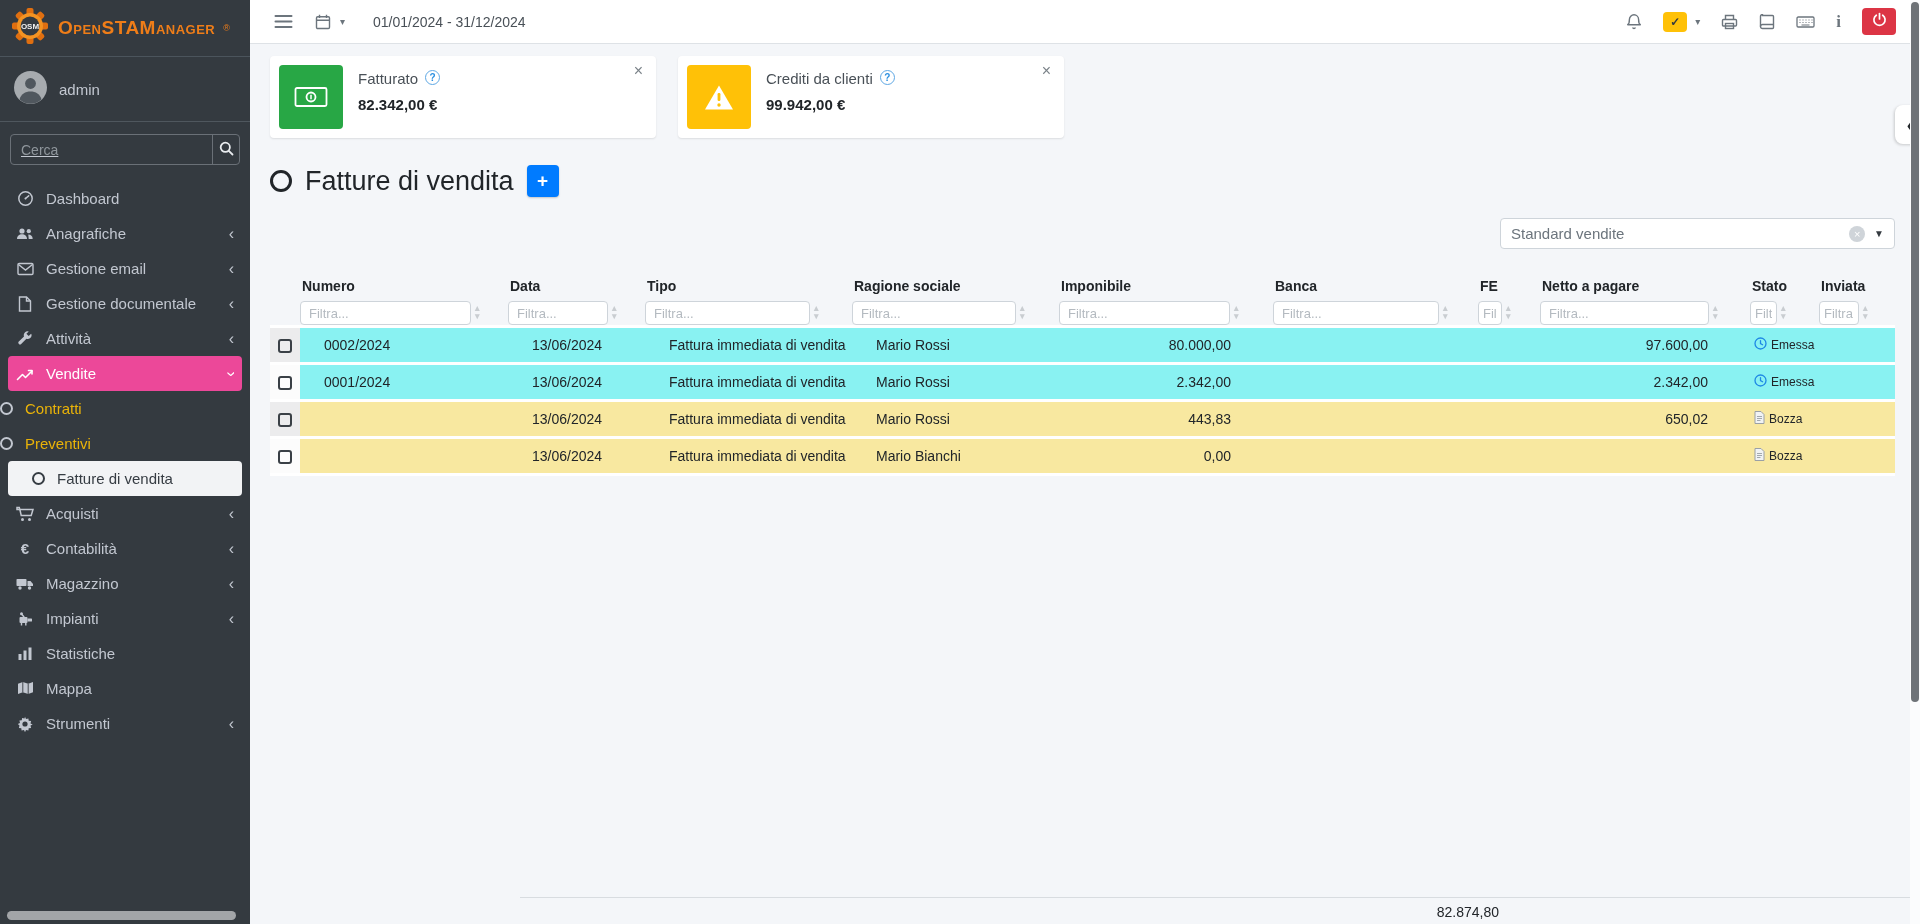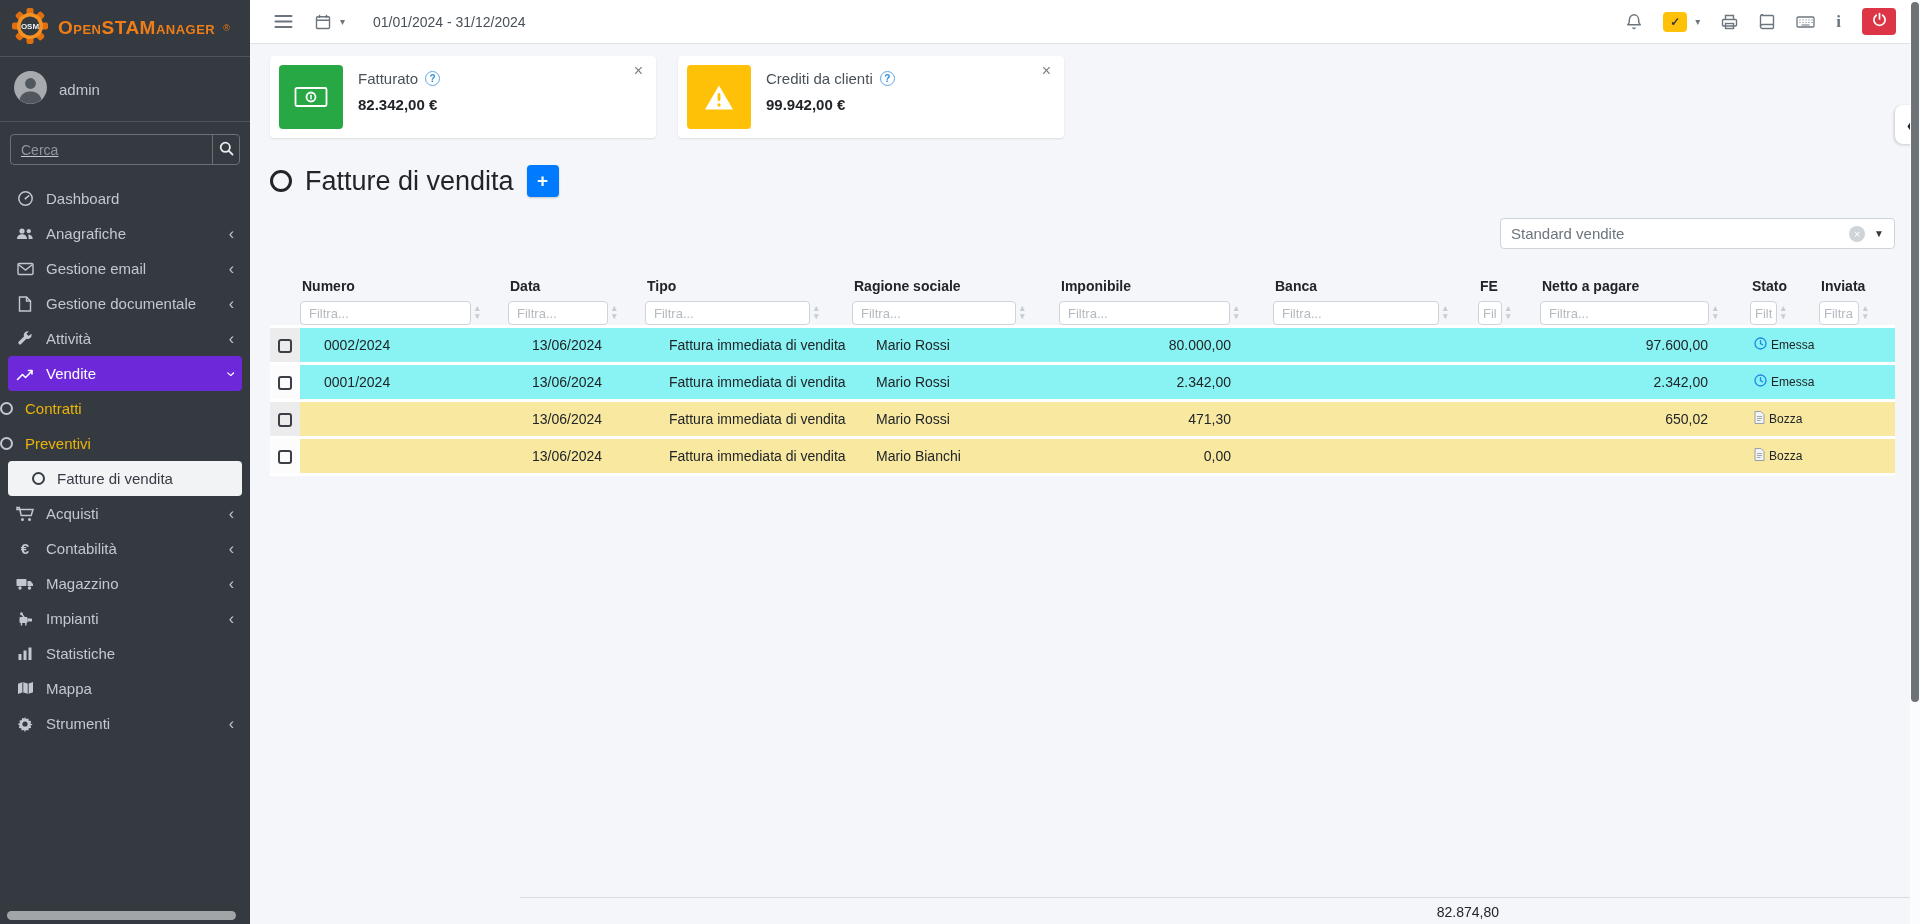--- a/index.html
+++ b/index.html
@@ -24,21 +24,21 @@
   .search-box input::placeholder { color:#8f969c; }
   .search-btn { width:44px; border:none; border-left:1px solid #6a7077;
     background:transparent; display:flex; align-items:center; justify-content:center; cursor:pointer; }
   .nav { padding-top:6px; }
   .nav-item { position:relative; display:flex; align-items:center; height:35px;
     padding:0 14px; font-size:15px; color:#c2c7d0; cursor:pointer; }
   .nav-icon { width:22px; margin-right:10px; display:flex; justify-content:center; align-items:center; }
   .euro-glyph { font-size:15px; font-weight:bold; color:#c2c7d0; }
   .chev { position:absolute; right:16px; font-size:16px; color:#c2c7d0; line-height:1; }
   .chev.down { transform:rotate(-90deg); }
-  .nav-item.expanded { background:#6d28d9; border-radius:4px; margin:0 8px;
+  .nav-item.expanded { background:#ec4899; border-radius:4px; margin:0 8px;
     padding:0 6px; color:#fff; }
   .nav-item.expanded .chev { right:10px; color:#fff; }
   .sub-item { display:flex; align-items:center; height:35px; 
     font-size:15px; color:#eab308; cursor:pointer; }
   .circle-o { width:13px; height:13px; border:2px solid #c2c7d0; border-radius:50%;
     margin-right:12px; flex:0 0 auto; }
   .sub-item.active { background:#f2f3f5; color:#363c43; border-radius:4px;
     margin:0 8px; padding-left:24px; }
   .sub-item.active .circle-o { border-color:#363c43; }
   .h-scrollbar { position:absolute; left:7px; bottom:4px; width:229px; height:9px;
@@ -65,21 +65,21 @@
 
   
   .cards { display:flex; gap:22px; }
   .card { width:386px; height:82px; background:#fff; border-radius:4px;
     box-shadow:0 1px 2px rgba(0,0,0,.10); display:flex; padding:9px; position:relative; }
   .card-icon { width:64px; height:64px; border-radius:4px; display:flex;
     align-items:center; justify-content:center; flex:0 0 auto; }
   .card-icon.green { background:#28a745; }
   .card-icon.yellow { background:#ffc107; }
   .card-body { margin-left:15px; padding-top:5px; }
-  .card-title { font-size:15px; color:#495057; display:flex; align-items:center; gap:7px; }
+  .card-title { font-size:15px; color:#495057; display:flex; align-items:flex-start; gap:7px; }
   .help-badge { width:15px; height:15px; border:1px solid #5fa8e4; border-radius:50%;
     color:#2b8fe0; font-size:10px; font-weight:bold; display:flex; align-items:center;
     justify-content:center; cursor:pointer; }
   .card-value { margin-top:9px; font-size:15px; font-weight:bold; color:#212529; }
   .card-close { position:absolute; top:7px; right:13px; font-size:16px;
     color:#7a8288; cursor:pointer; line-height:1; }
 
   .collapse-tab { position:absolute; top:61px; right:-15px; width:30px; height:39px;
     background:#fff; border-radius:8px 0 0 8px; box-shadow:-1px 1px 3px rgba(0,0,0,.18);
     display:flex; align-items:center; justify-content:center; font-size:19px;
@@ -633,21 +633,21 @@
               </span>
             </td>
           <td></td>
         </tr>
         <tr class="row-yellow">
           <td class="cb-cell"><span class="checkbox"></span></td>
           <td></td>
           <td>13/06/2024</td>
           <td>Fattura immediata di vendita</td>
           <td>Mario Rossi</td>
-          <td class="num">471,30</td>
+          <td class="num">443,83</td>
           <td></td>
           <td></td>
           <td class="num">650,02</td>
           <td class="stato-cell">
               <span class="stato-inner">
                 <span><svg width="11" height="13" viewBox="0 0 11 13">
                     <path d="M1 .5h6L10 3.5v9H1z" fill="#f1f3f4" stroke="#9aa0a6" stroke-width="1"></path>
                     <path d="M3 5.5h5M3 7.5h5M3 9.5h3.5" stroke="#9aa0a6" stroke-width="0.9"></path>
                   </svg></span>
                 <span>Bozza</span>

